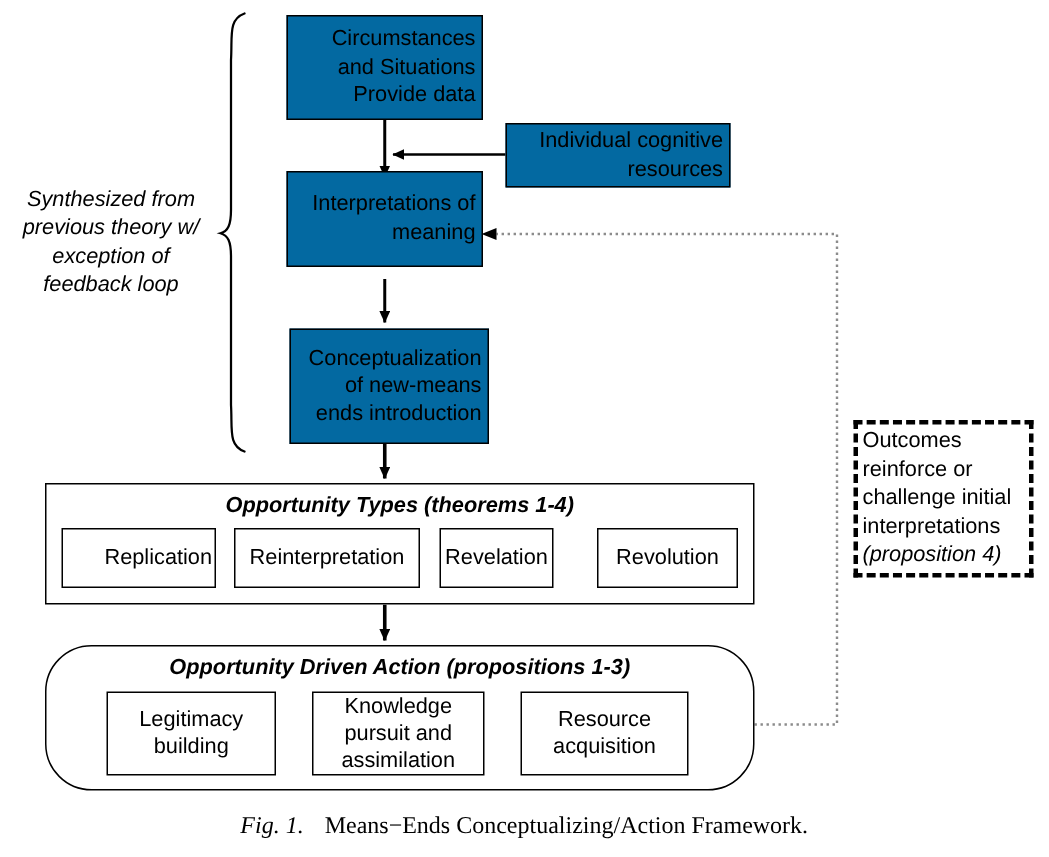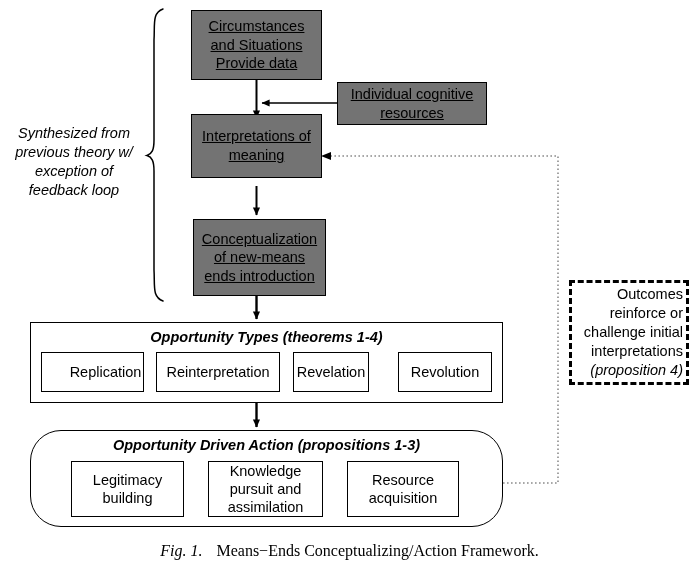--- a/index.html
+++ b/index.html
@@ -13,29 +13,28 @@
     height: 571px;
     background: #ffffff;
     font-family: "Liberation Sans", sans-serif;
     color: #000000;
     overflow: hidden;
   }
   .box {
     position: absolute;
     box-sizing: border-box;
     border: 1.4px solid #000000;
-    background: #737373;
+    background: #0369a1;
     display: flex;
     align-items: center;
     justify-content: center;
-    text-align: center;
+    text-align: right;
     font-size: 14.5px;
     line-height: 1.28;
     padding: 2px 4px;
-    text-decoration: underline;
   }
   .container-box {
     position: absolute;
     box-sizing: border-box;
     border: 1.4px solid #000000;
     background: #ffffff;
   }
   .container-title {
     position: absolute;
     left: 0;
@@ -56,21 +55,21 @@
     text-align: center;
     font-size: 14.5px;
     line-height: 1.25;
   }
   .dashed-box {
     position: absolute;
     box-sizing: border-box;
     border: 3px dashed #000000;
     background: #ffffff;
     display: flex;
-    align-items: flex-end;
+    align-items: flex-start;
     justify-content: center;
     text-align: center;
     font-size: 14.5px;
     line-height: 1.3;
     padding: 3px;
   }
   .dashed-box .prop {
     font-style: italic;
   }
   .side-label {

